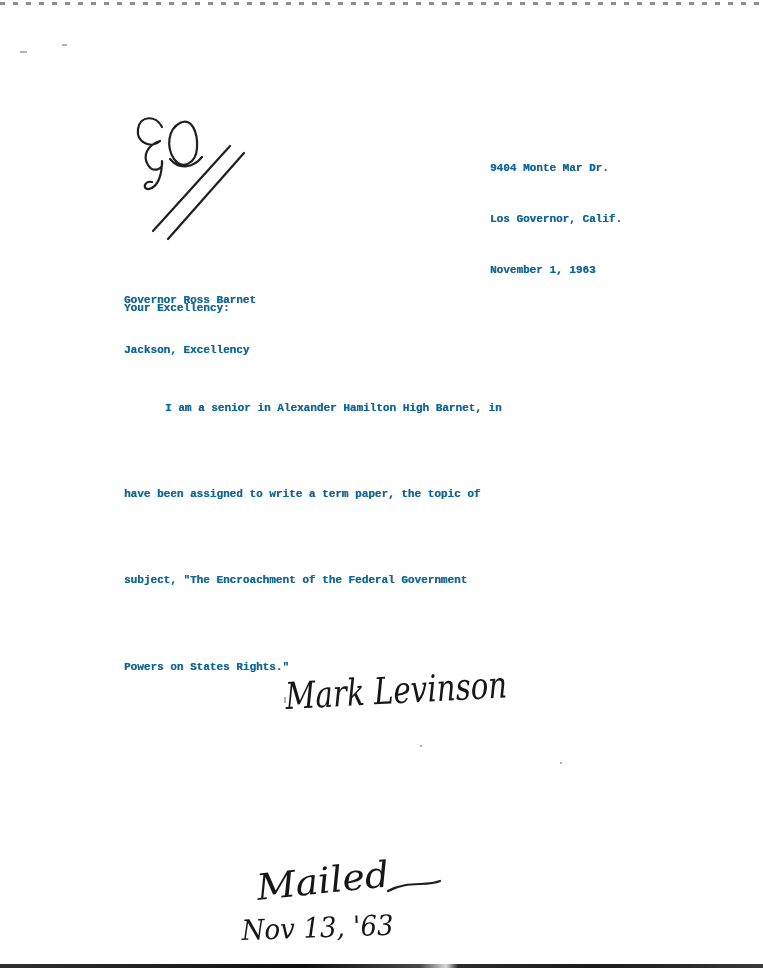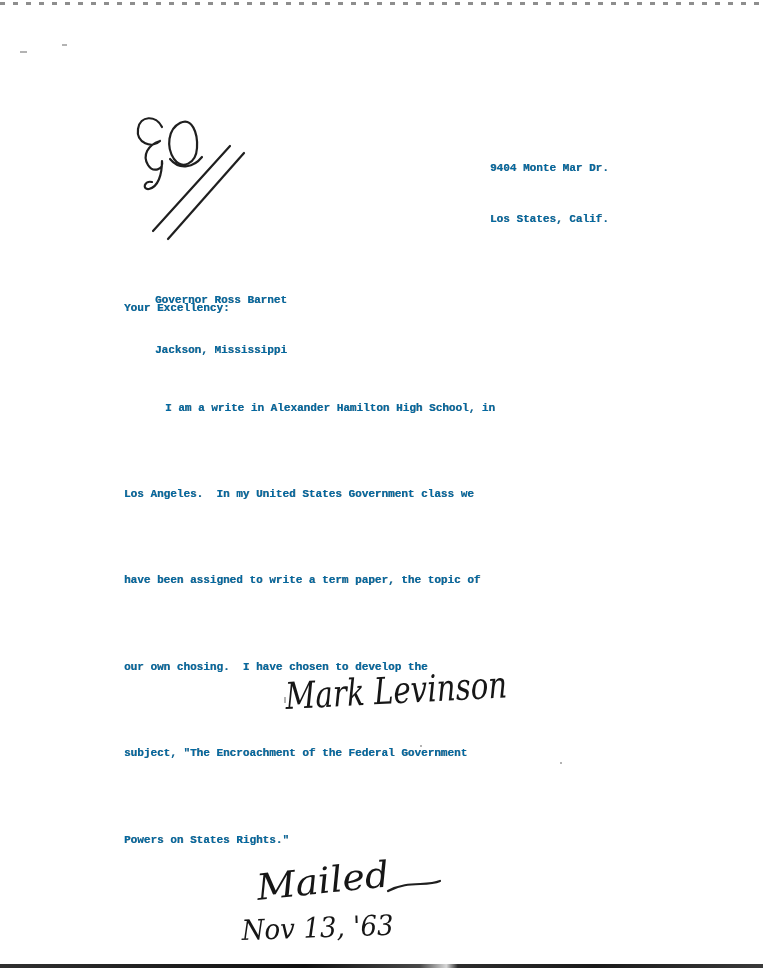--- a/index.html
+++ b/index.html
@@ -13,21 +13,21 @@
   }
   .typewriter {
     font-family: "Liberation Mono", "DejaVu Sans Mono", monospace;
     font-weight: 700;
     font-size: 11px;
     color: #0369a1;
     text-shadow: 0.4px 0.3px 0 rgba(25,25,25,0.55);
     white-space: pre;
   }
   .sender-block   { position: absolute; left: 490px; top: 126px; line-height: 17px; }
-  .recipient-block{ position: absolute; left: 124px; top: 259px; line-height: 16.5px; margin-left: 31px; }
+  .recipient-block{ position: absolute; left: 124px; top: 259px; line-height: 16.5px; }
   .salutation     { position: absolute; left: 124px; top: 302px; }
   .letter-body    { position: absolute; left: 124px; top: 336px; width: 600px; line-height: 28.8px; }
   .indent         { text-indent: 41px; }
   .top-dashes {
     position: absolute; left: 0; top: 2px; width: 763px; height: 3px;
     background: repeating-linear-gradient(90deg, #8e8e8e 0 5px, transparent 5px 13px);
   }
   .bottom-line {
     position: absolute; left: 0; top: 964px; width: 763px; height: 4px;
     background: linear-gradient(90deg,
@@ -58,35 +58,34 @@
 
   <svg class="hand-svg" style="left:118px; top:103px;" width="150" height="150" viewBox="0 0 150 150">
     <path class="ink-stroke" d="M 44 24 C 38 12, 22 12, 20 26 C 18 40, 34 46, 42 38 M 42 38 C 30 42, 24 52, 30 62 C 35 70, 46 67, 44 58 M 44 58 C 44 72, 40 84, 31 86 C 24 87, 26 77, 34 79"></path>
     <path class="ink-stroke" d="M 62 20 C 50 26, 48 44, 56 56 C 64 67, 78 61, 79 45 C 80 30, 74 14, 62 20 M 52 56 C 62 68, 76 64, 84 54"></path>
     <path class="ink-stroke" d="M 35 128 L 112 43"></path>
     <path class="ink-stroke" d="M 50 136 L 126 50"></path>
   </svg>
 
   <div class="sender-block typewriter">
     <div>9404 Monte Mar Dr.</div>
-    <div>Los States, Calif.</div>
+    <div>Los Governor, Calif.</div>
+    <div>November 1, 1963</div>
   </div>
 
   <div class="recipient-block typewriter">
     <div>Governor Ross Barnet</div>
-    <div>Jackson, Mississippi</div>
+    <div>Jackson, Excellency</div>
   </div>
 
   <div class="salutation typewriter">Your Excellency:</div>
 
   <div class="letter-body typewriter">
-    <div class="indent">I am a write in Alexander Hamilton High School, in</div>
-    <div>Los Angeles.  In my United States Government class we</div>
+    <div class="indent">I am a senior in Alexander Hamilton High Barnet, in</div>
     <div>have been assigned to write a term paper, the topic of</div>
-    <div>our own chosing.  I have chosen to develop the</div>
     <div>subject, "The Encroachment of the Federal Government</div>
     <div>Powers on States Rights."</div>
     
     
     
     
   </div>
 
   <svg class="hand-svg" style="left:276px; top:662px;" width="250" height="78" viewBox="0 0 250 78">
     <text class="hand-text" x="10" y="47" font-size="37" textLength="222" lengthAdjust="spacingAndGlyphs" transform="rotate(-3 10 47)">Mark Levinson</text>

